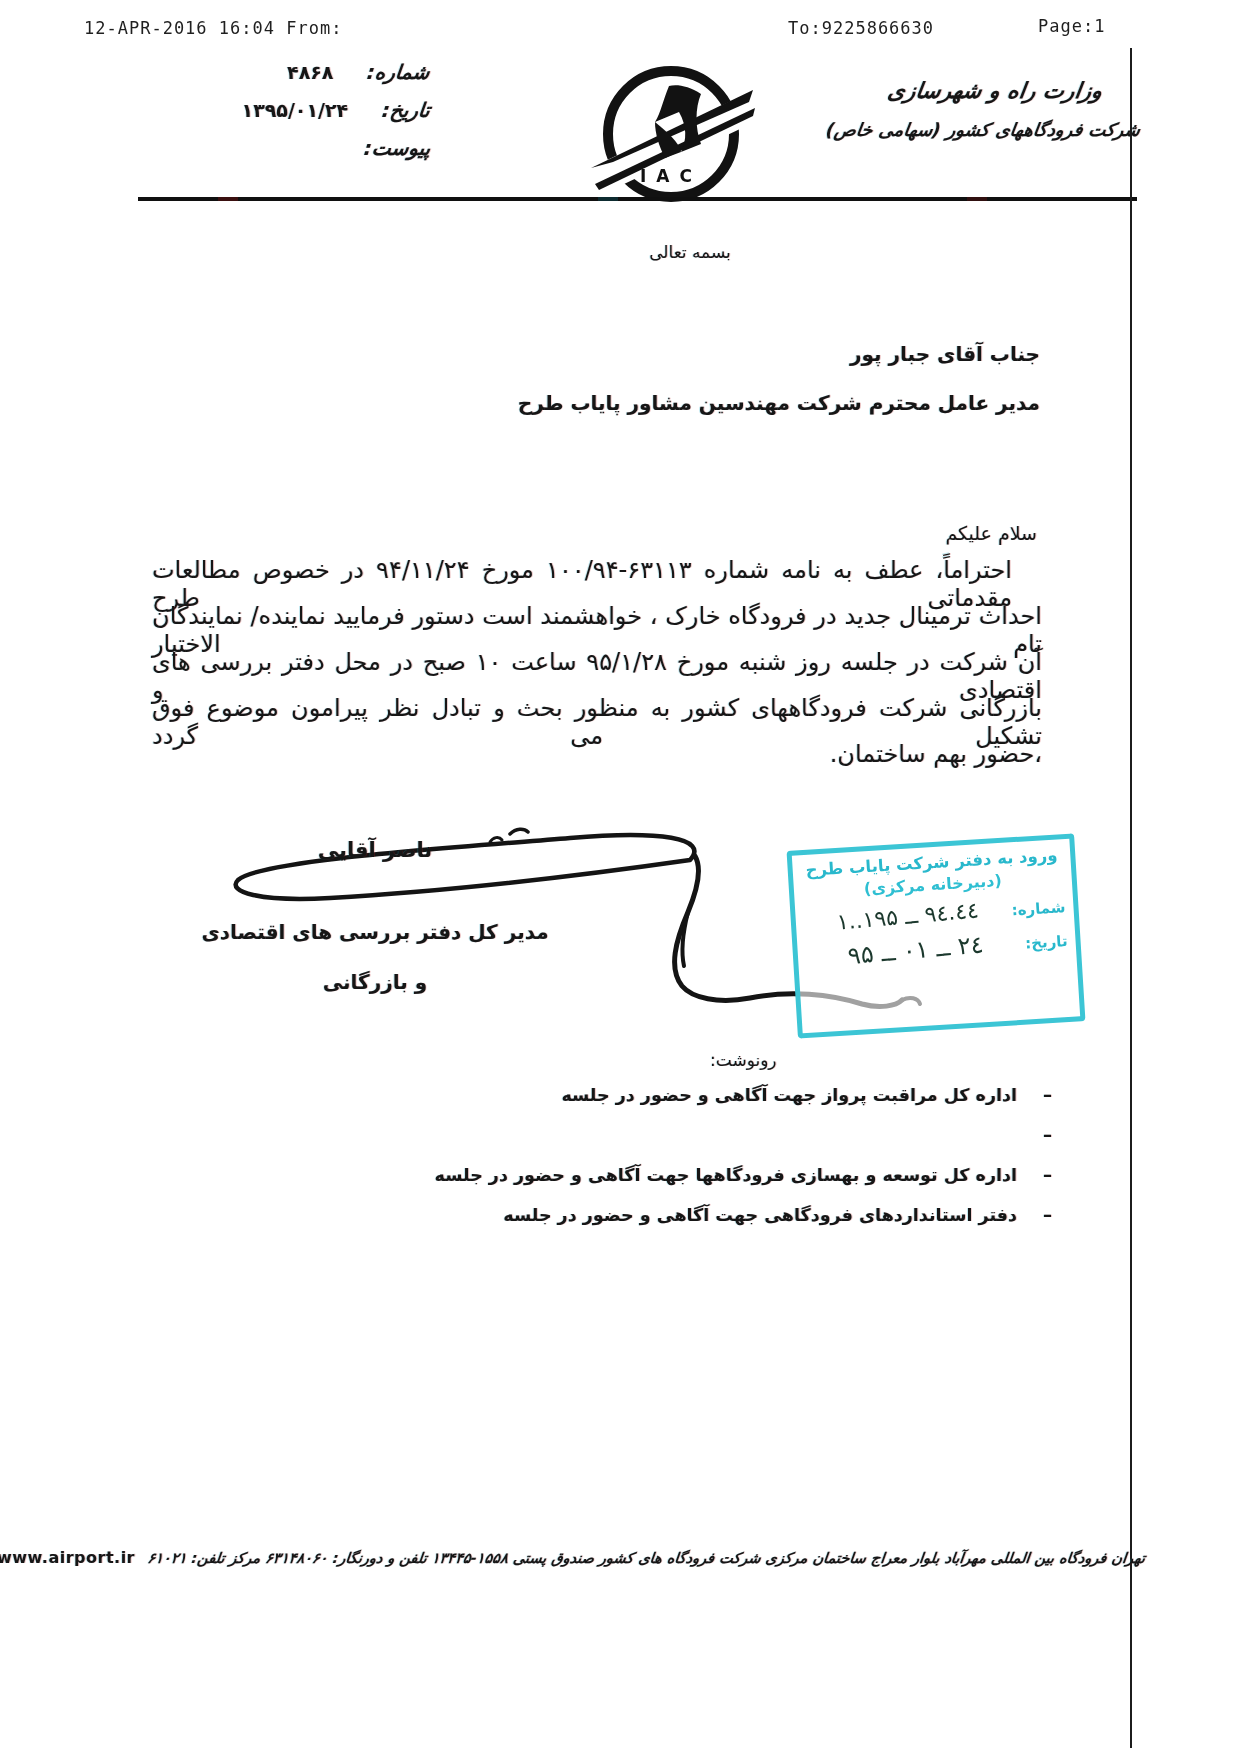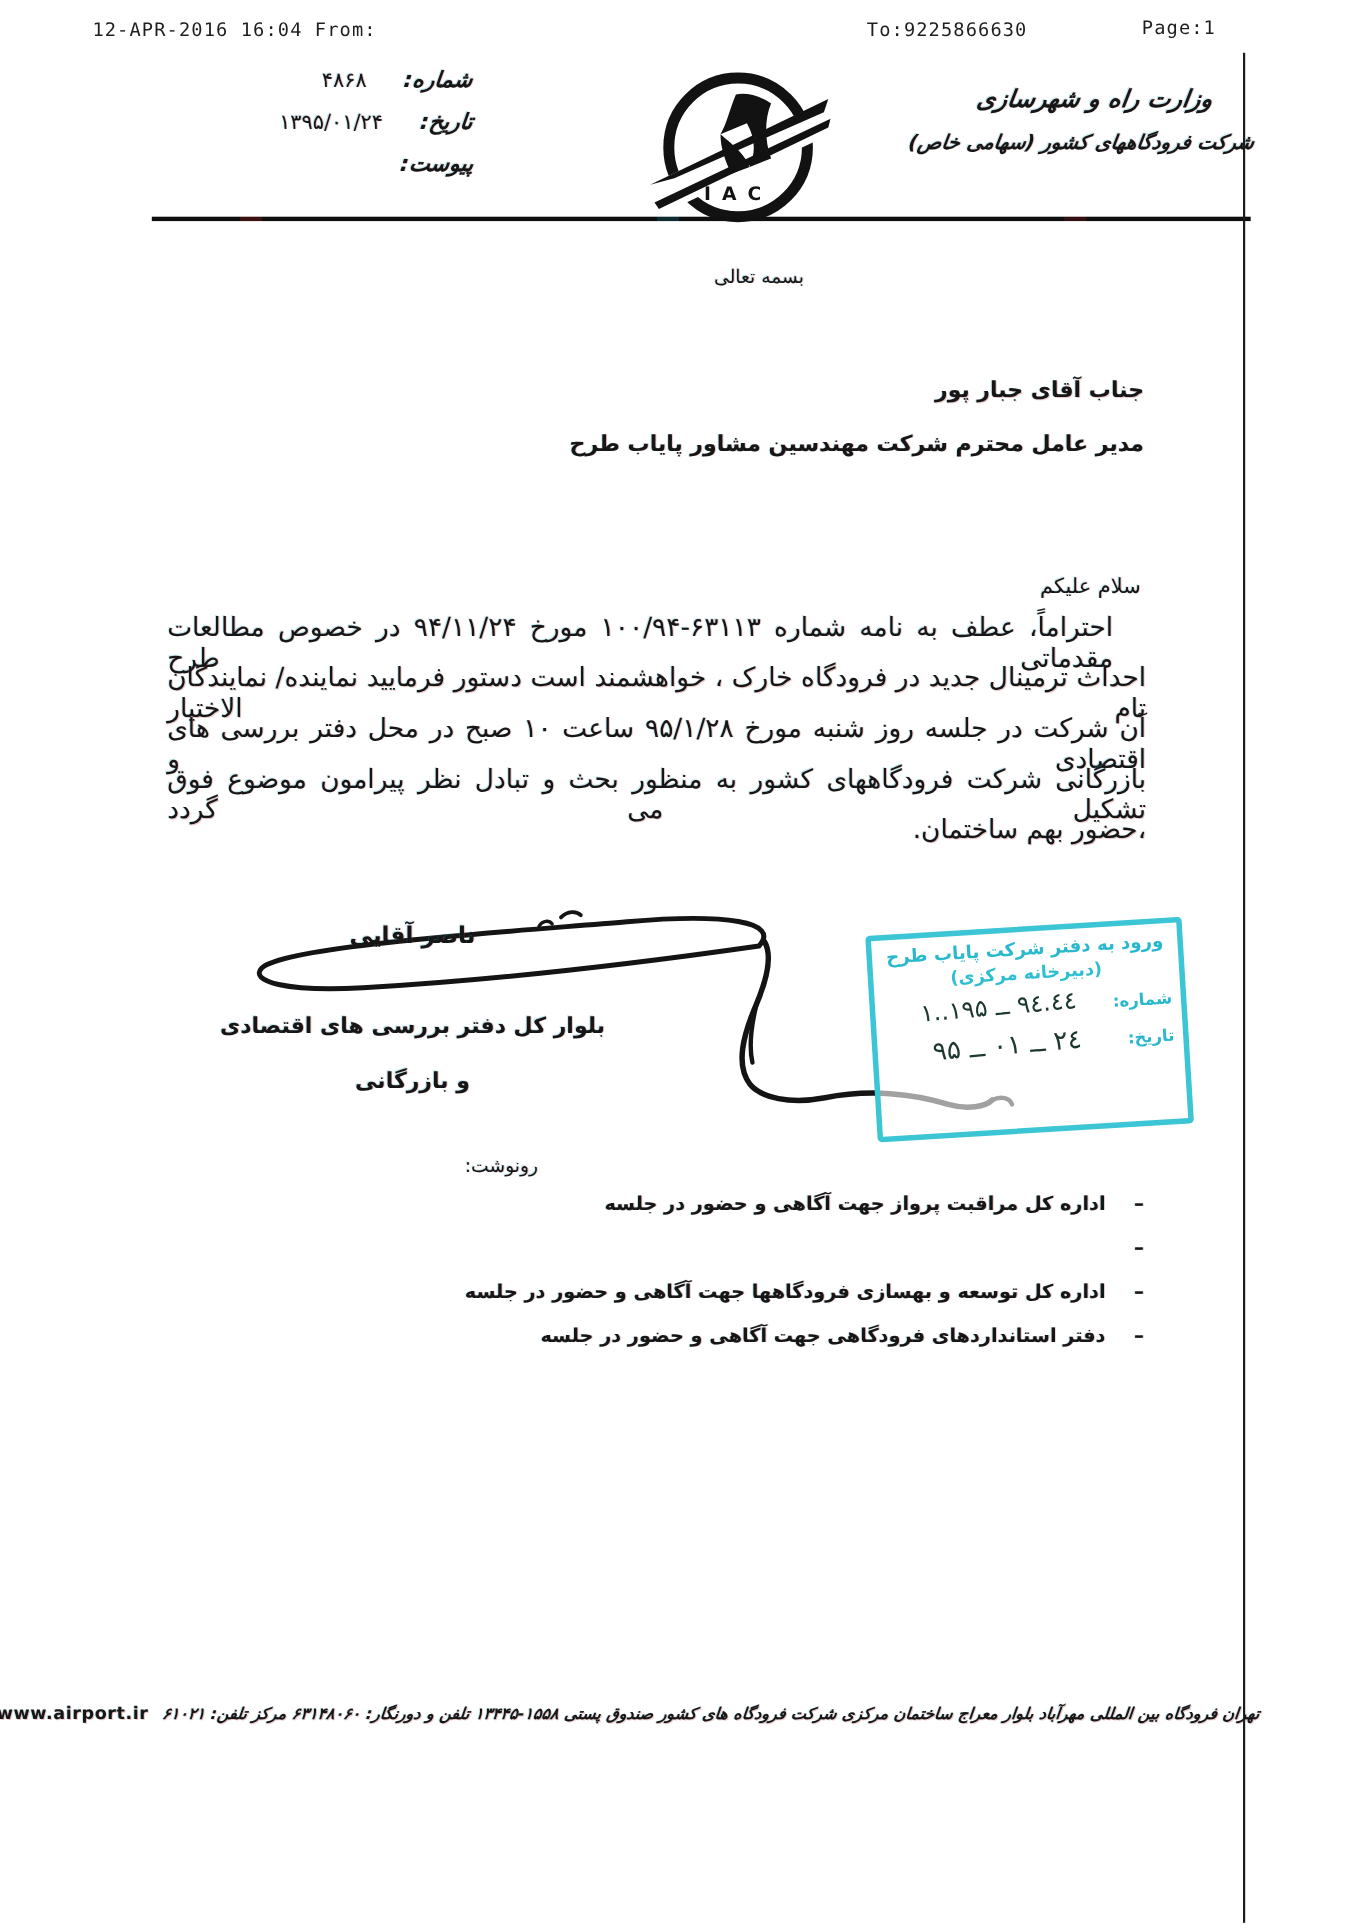--- a/index.html
+++ b/index.html
@@ -15,21 +15,21 @@
   
   .fax-header{font-family:"DejaVu Sans Mono",monospace;font-size:17px;color:#1f1f1f;letter-spacing:1px;}
   .fax-from{left:84px;top:18px;}
   .fax-to{left:788px;top:18px;}
   .fax-page{left:1038px;top:16px;}
 
   
   .meta-block{left:120px;top:60px;width:310px;}
   .meta-row{direction:rtl;display:flex;align-items:baseline;justify-content:flex-start;margin-bottom:14px;}
   .meta-label{font-style:italic;font-weight:bold;font-size:20px;transform:skewX(-6deg);white-space:nowrap;}
-  .meta-value{font-weight:normal;font-size:19px;margin-right:34px;white-space:nowrap;letter-spacing:1px;}
+  .meta-value{font-weight:bold;font-size:19px;margin-right:34px;white-space:nowrap;letter-spacing:1px;}
 
   
   .logo{left:583px;top:56px;}
 
   
   .lh-right{left:850px;top:78px;width:290px;text-align:center;direction:rtl;}
   .lh-line1{font-size:22px;font-weight:bold;font-style:italic;transform:skewX(-8deg);white-space:nowrap;}
   .lh-line2{font-size:18px;font-weight:bold;font-style:italic;transform:skewX(-8deg);margin-top:16px;white-space:nowrap;}
 
   .divider{left:138px;top:197px;width:999px;height:4px;
@@ -60,21 +60,21 @@
     transform:rotate(-3.5deg);direction:rtl;box-sizing:border-box;padding:6px 8px 4px 8px;
     background:rgba(255,255,255,.6);}
   .stamp-line1{color:#29b8cc;font-weight:bold;font-size:16.5px;text-align:center;white-space:nowrap;}
   .stamp-line2{color:#2fbfd2;font-weight:bold;font-size:16px;text-align:center;margin-top:3px;}
   .stamp-row{display:flex;direction:rtl;align-items:center;margin-top:8px;}
   .stamp-label{color:#29b8cc;font-weight:bold;font-size:15px;white-space:nowrap;}
   .stamp-value{color:#1b382d;font-size:22px;font-weight:500;flex:1;text-align:center;transform:rotate(-1.5deg);letter-spacing:1px;white-space:nowrap;}
   .stamp-value.date{font-size:24px;}
 
   
-  .cc-block{right:200px;top:1050px;direction:rtl;text-align:left;}
+  .cc-block{right:188px;top:1050px;direction:rtl;text-align:center;}
   .cc-header{font-size:17px;margin-bottom:14px;}
   .cc-item{display:flex;direction:rtl;align-items:baseline;margin-bottom:19px;}
   .cc-dash{font-weight:bold;font-size:18px;margin-left:26px;}
   .cc-text{font-weight:bold;font-size:17.5px;white-space:nowrap;}
 
   
   .footer{left:95px;top:1548px;width:1050px;text-align:center;direction:rtl;white-space:nowrap;
     font-size:14.5px;font-style:italic;font-weight:bold;transform:skewX(-6deg);}
   .footer .site{font-style:normal;font-weight:bold;font-size:16px;letter-spacing:.5px;transform:skewX(6deg);display:inline-block;margin-right:8px;}
 </style>
@@ -148,21 +148,21 @@
       <path d="M505,48 C512,60 508,80 498,104 C486,132 478,160 492,178 C502,190 528,196 560,190 C600,182 640,186 672,196 C690,201 706,198 712,192" stroke-width="5"></path>
       <path d="M498,104 C494,120 490,140 494,158" stroke-width="4"></path>
       <path d="M320,26 C326,20 334,20 338,24" stroke-width="3.5"></path>
       <path d="M300,34 c3,-5 9,-6 12,-2" stroke-width="3"></path>
       <path d="M712,192 c8,-4 16,-2 18,4" stroke-width="4"></path>
     </g>
   </svg>
 
   <div class="abs sig-block">
     <div class="sig-name fringe">ناصر آقایی</div>
-    <div class="sig-title1 fringe">بلوار کل دفتر بررسی های اقتصادی</div>
+    <div class="sig-title1 fringe">مدیر کل دفتر بررسی های اقتصادی</div>
     <div class="sig-title2 fringe">و بازرگانی</div>
   </div>
 
   <div class="abs stamp">
     <div class="stamp-line1">ورود به دفتر شرکت پایاب طرح</div>
     <div class="stamp-line2">(دبیرخانه مرکزی)</div>
     <div class="stamp-row">
       <span class="stamp-label">شماره:</span>
       <span class="stamp-value ltr-override">۱..۱۹۵ ــ ۹٤.٤٤</span>
     </div>

